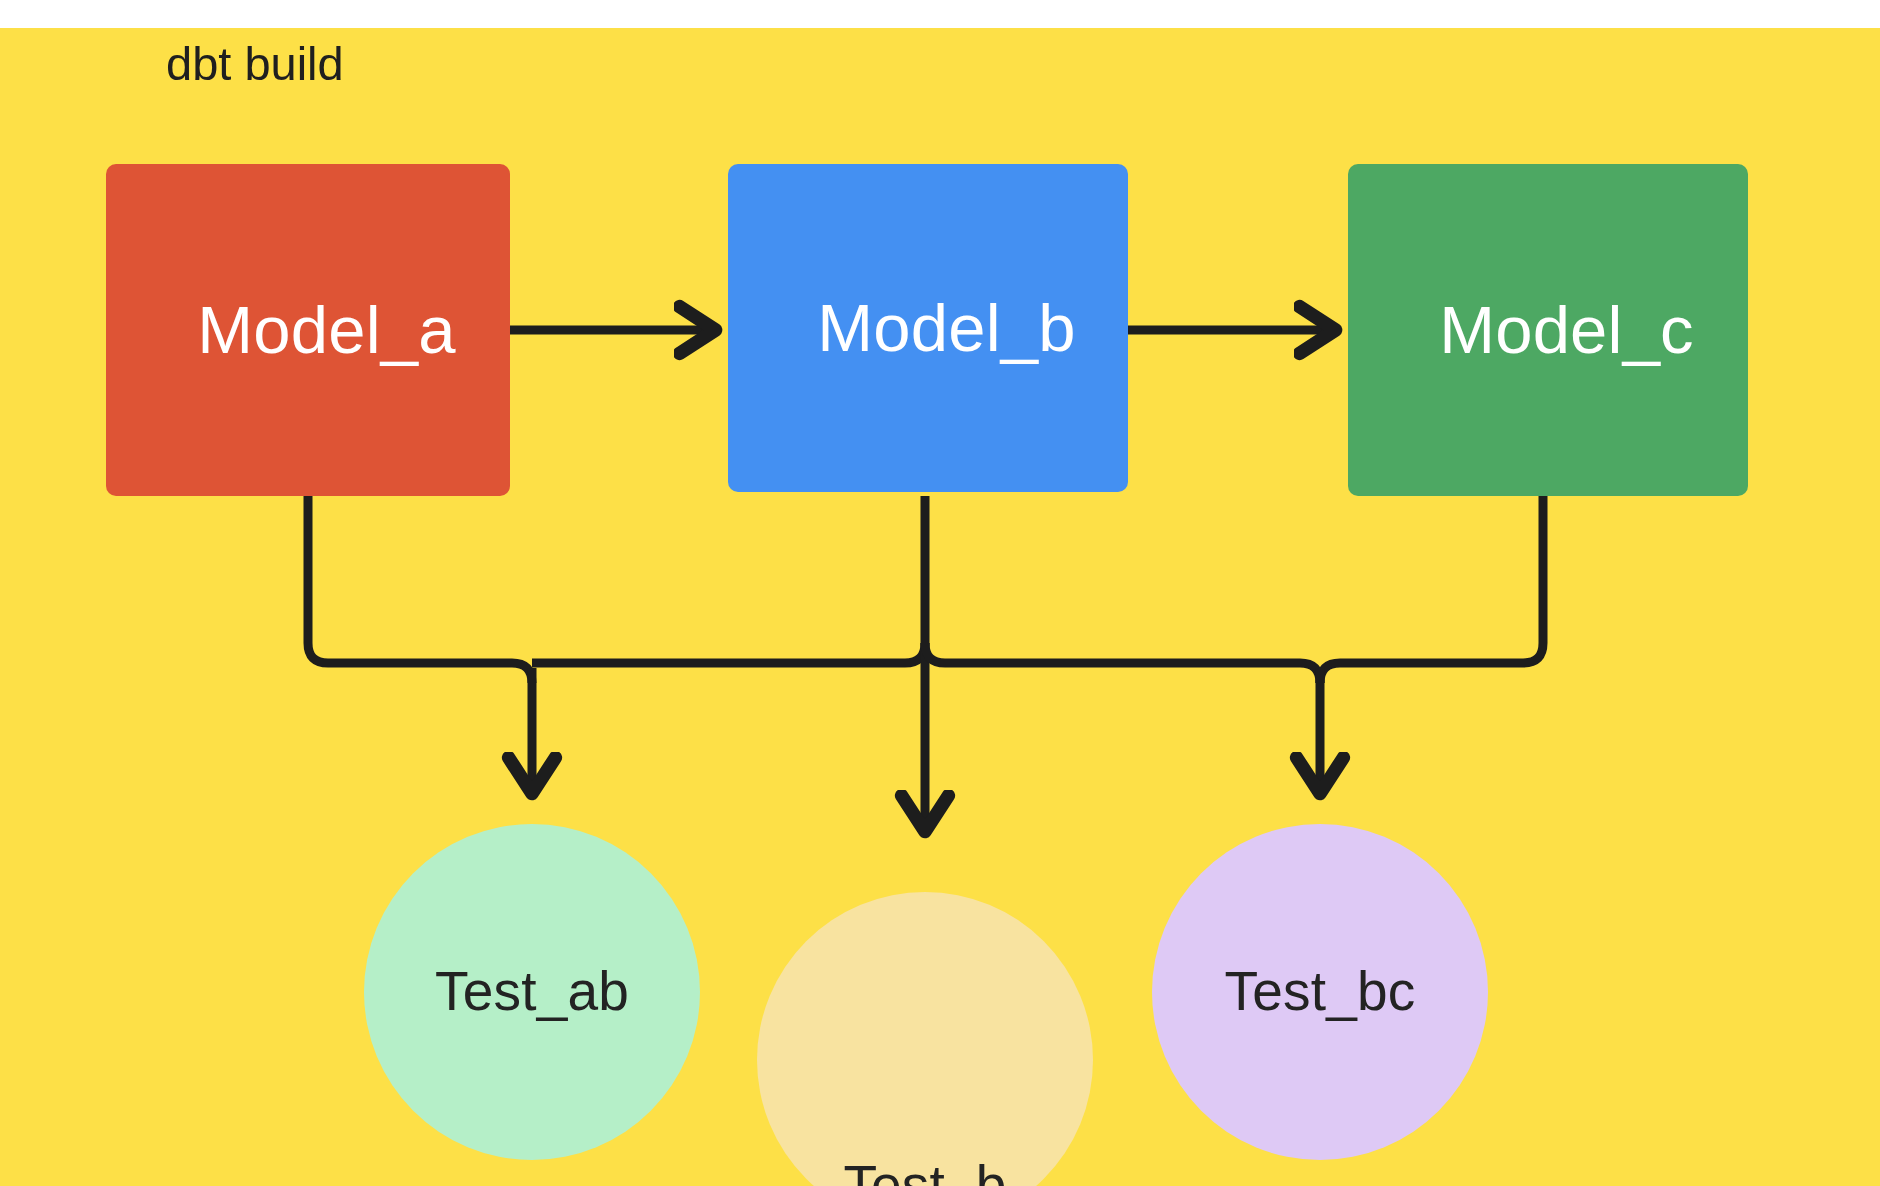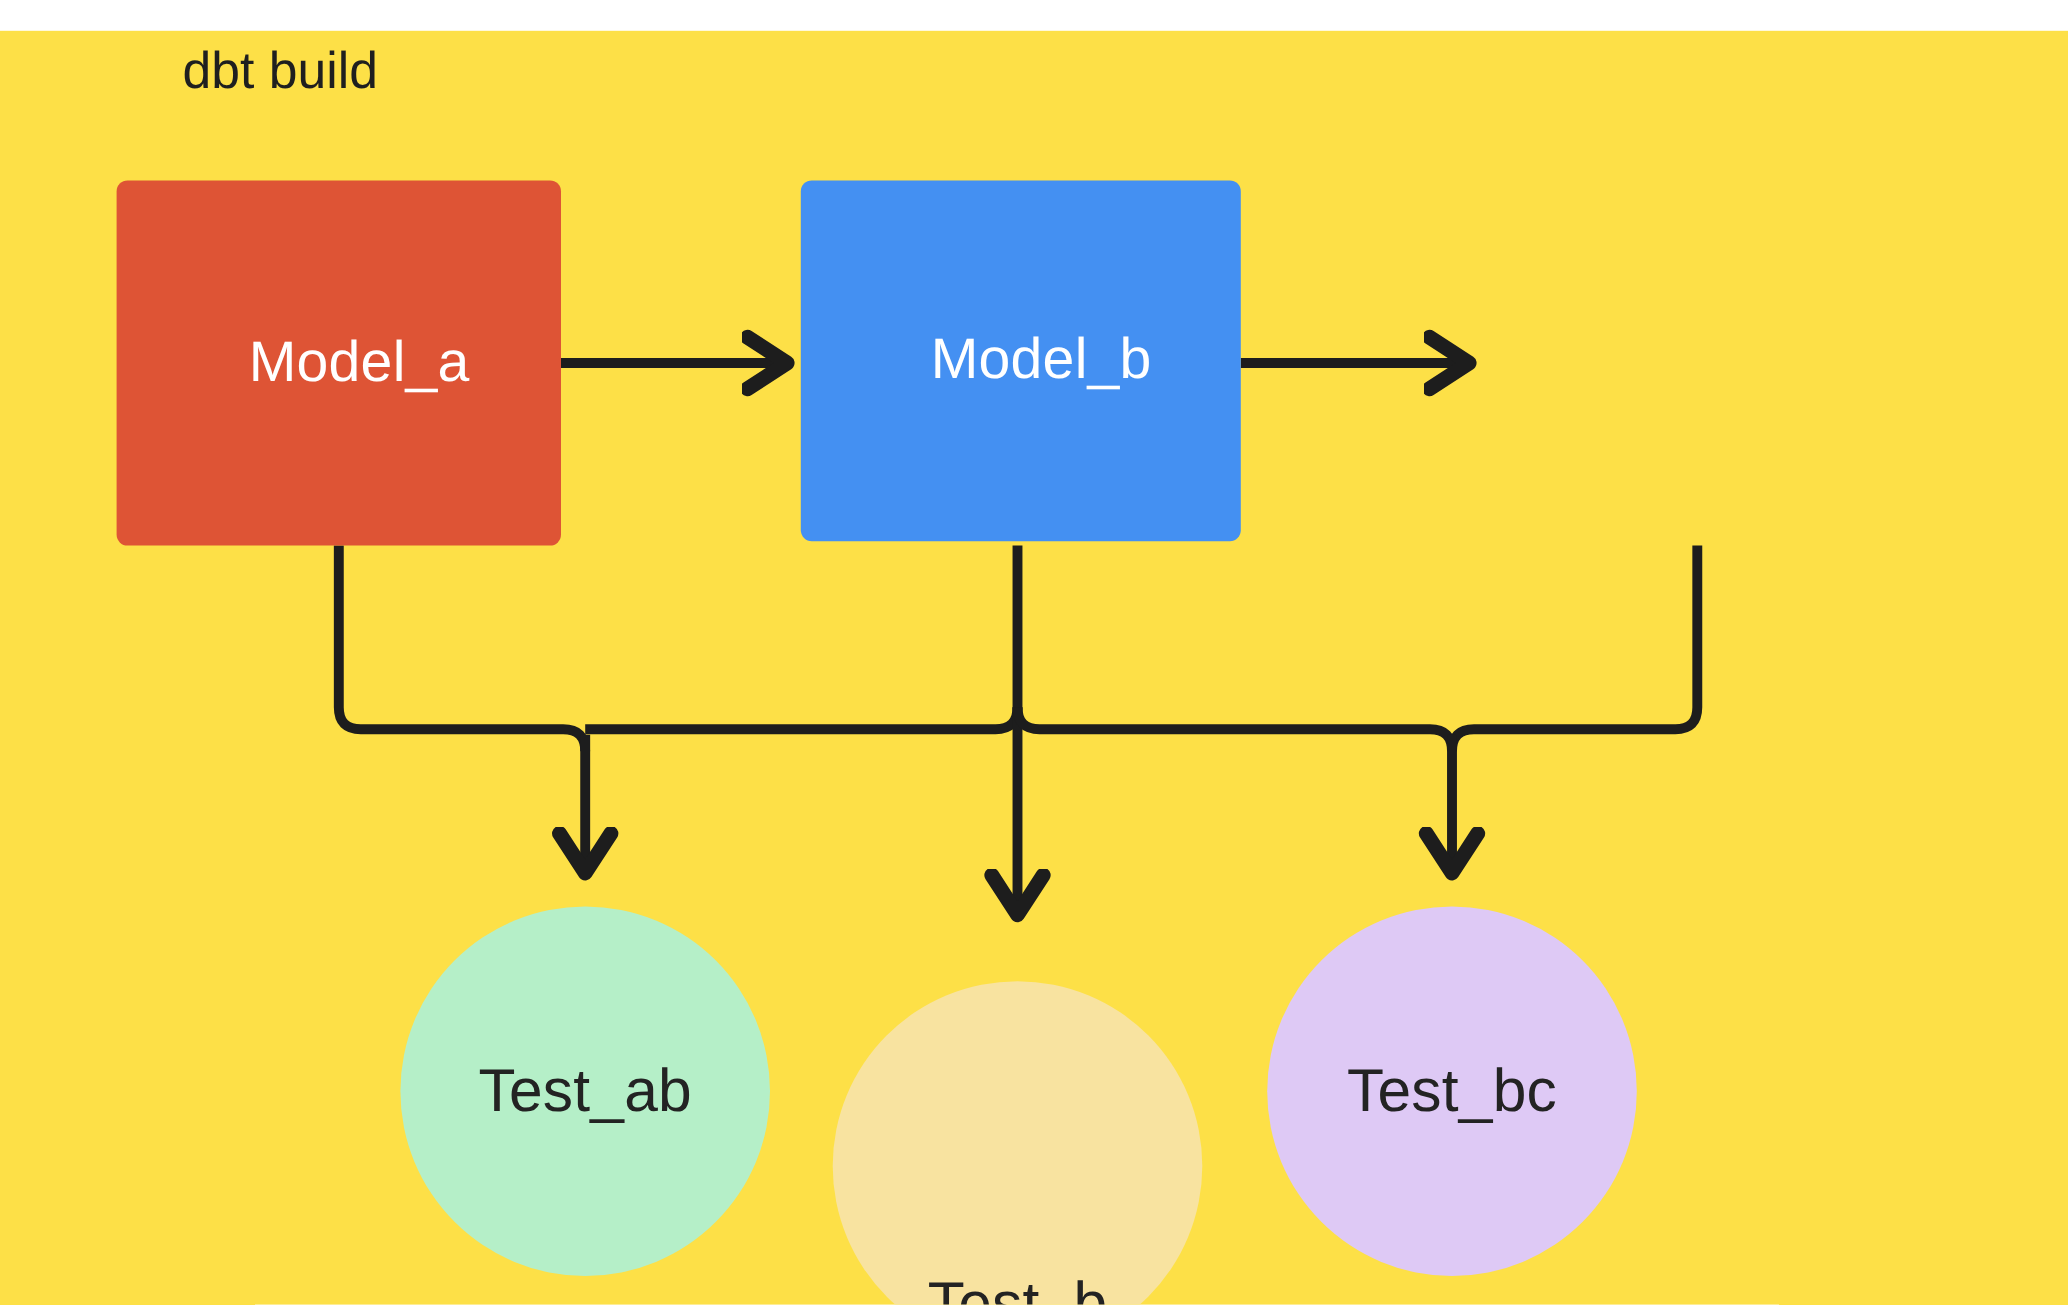--- a/index.html
+++ b/index.html
@@ -32,21 +32,21 @@
     position: absolute;
     display: flex;
     align-items: center;
     justify-content: center;
     text-align: center;
     line-height: 1.18;
   }
   .model-node {
     border-radius: 10px;
     color: #ffffff;
-    font-size: 52px;
+    font-size: 67px;
     letter-spacing: 0.2px;
     padding-left: 37px;
   }
   .test-node {
     border-radius: 50%;
     color: #232323;
     font-size: 55px;
     letter-spacing: 0.2px;
   }
   .test-node .label-stack {
@@ -102,20 +102,23 @@
   </svg>
 
   <div class="node model-node" id="node-model_a" style="left: 106px; top: 136px; width: 404px; height: 332px; background: rgb(222, 84, 53); color: rgb(255, 255, 255);">
     <span>Model_a</span>
   </div>
 
   <div class="node model-node" id="node-model_b" style="left: 728px; top: 136px; width: 400px; height: 328px; background: rgb(68, 144, 242); color: rgb(255, 255, 255);">
     <span>Model_b</span>
   </div>
 
+  <div class="node model-node" id="node-model_c" style="left: 1348px; top: 136px; width: 400px; height: 332px; background: rgb(77, 168, 99); color: rgb(255, 255, 255);">
+    <span>Model_c</span>
+  </div>
 
   <div class="node test-node" id="node-test_ab" style="left: 364px; top: 796px; width: 336px; height: 336px; background: rgb(181, 239, 200); color: rgb(35, 35, 35);">
     <span class="label-stack">
       <span>Test</span>
       <span>_ab</span>
     </span>
   </div>
 
   <div class="node test-node" id="node-test_b" style="left: 757px; top: 864px; width: 336px; height: 336px; background: rgb(248, 227, 160); color: rgb(35, 35, 35); align-items: flex-end;">
     <span class="label-stack">

